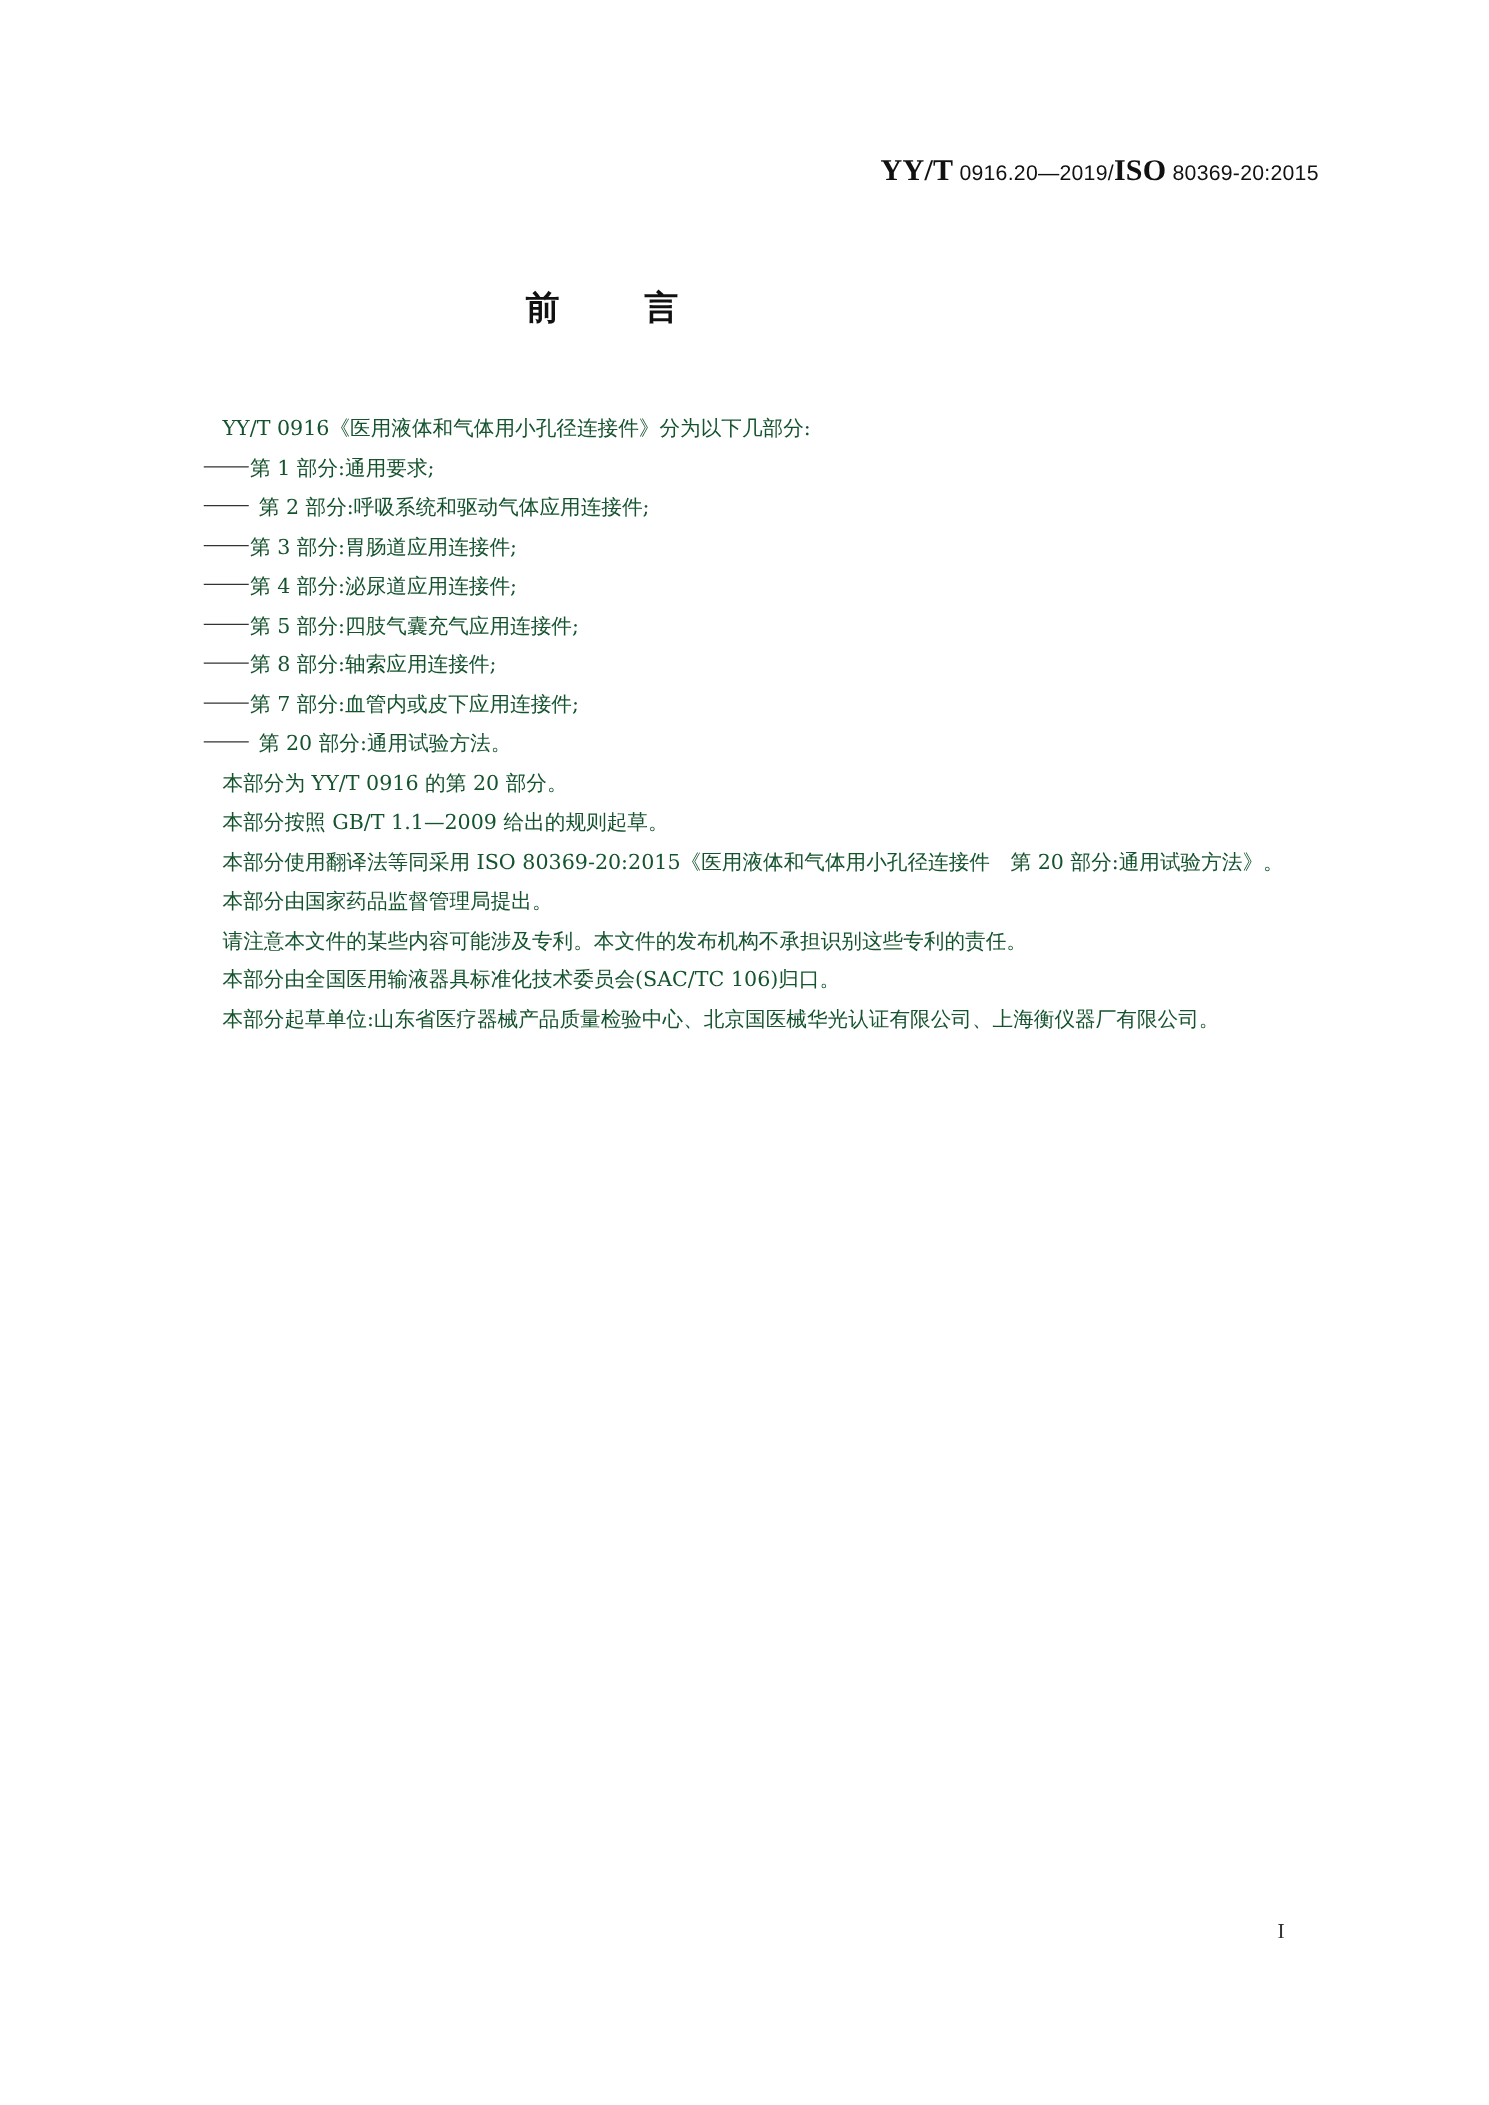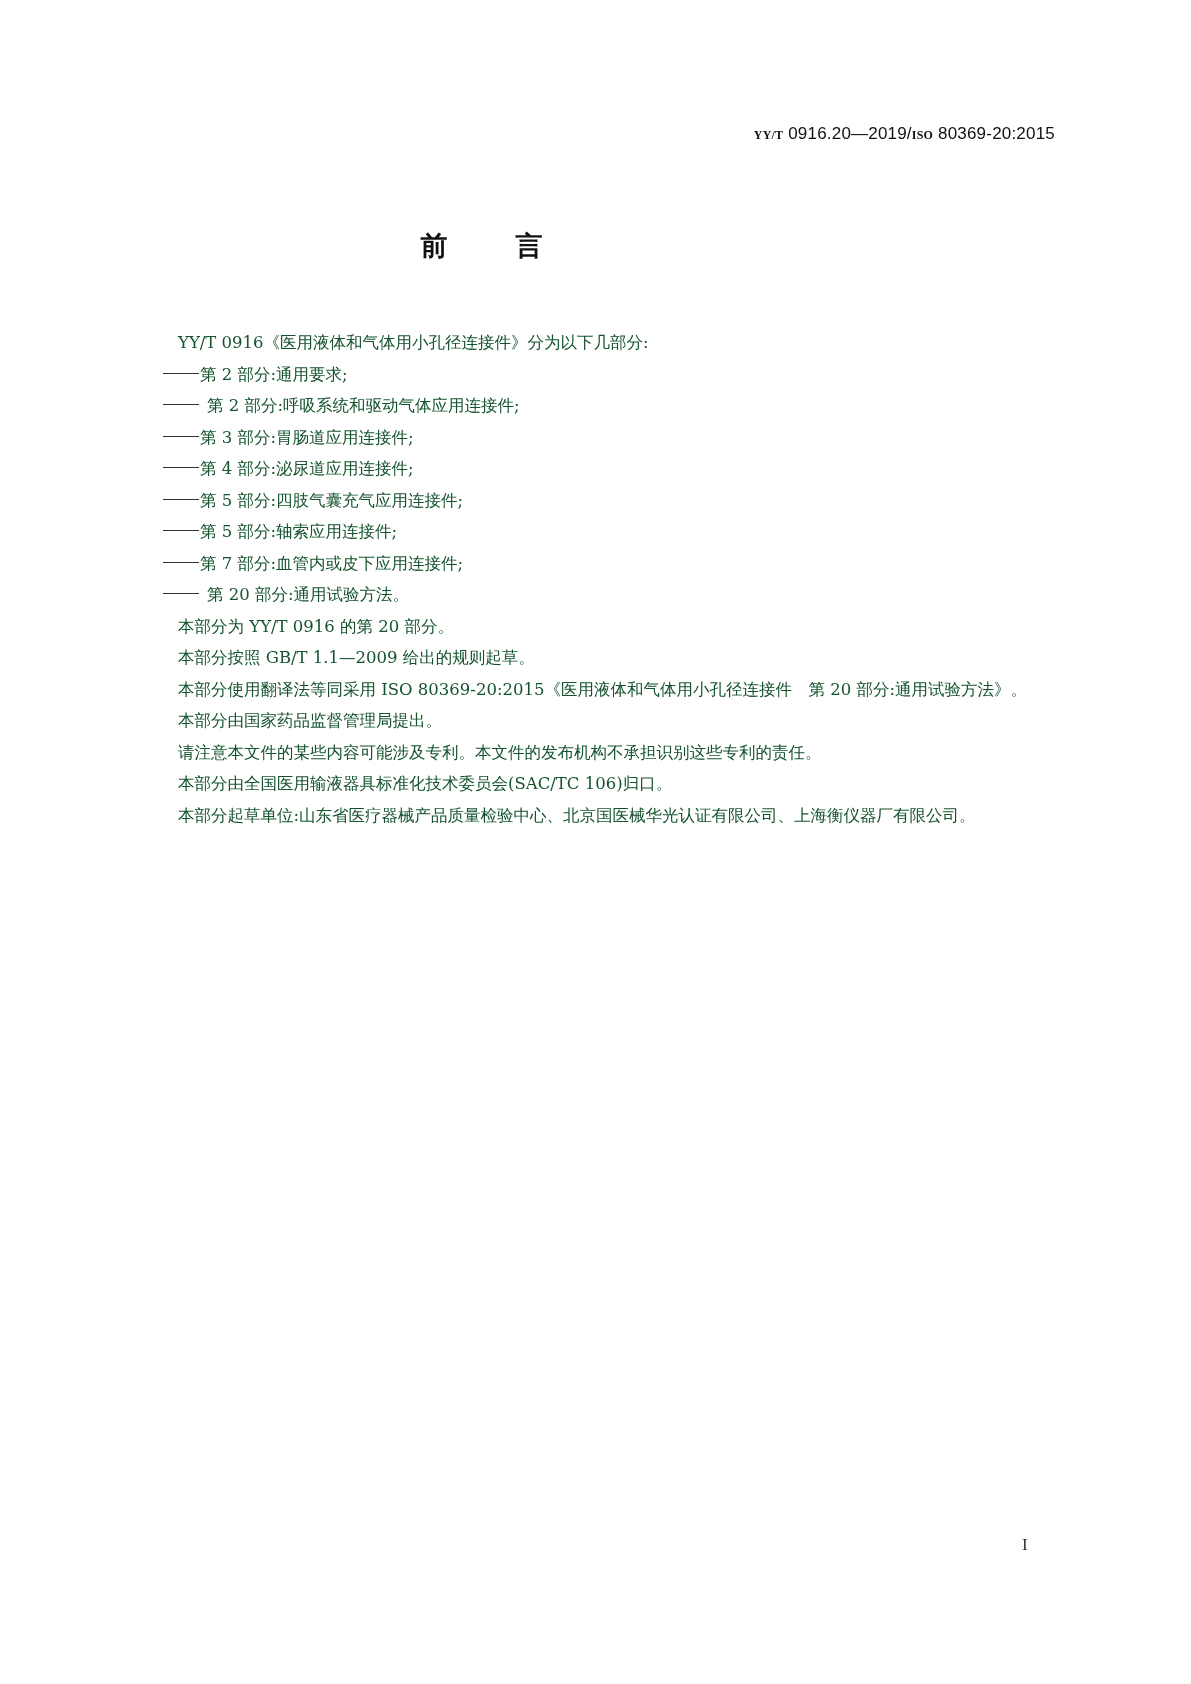--- a/index.html
+++ b/index.html
@@ -21,21 +21,21 @@
       right: 136px;
       font-family: "Liberation Sans", "DejaVu Sans", sans-serif;
       font-size: 17px;
       letter-spacing: 0.2px;
       white-space: nowrap;
       color: #111;
     }
     .header-code .bold {
       font-family: "Liberation Serif", "DejaVu Serif", serif;
       font-weight: bold;
-      font-size: 12px;
+      font-size: 24px;
     }
     .title {
       position: absolute;
       top: 228px;
       left: 0;
       width: 963px;
       text-align: center;
       font-family: "DejaVu Sans", "Liberation Sans", sans-serif;
       font-weight: bold;
       font-size: 27px;
@@ -93,26 +93,26 @@
 </div>
 
 <div class="title">
   <span>前</span><span class="gap"></span><span>言</span>
 </div>
 
 <div class="body-text">
   <p class="para">YY/T 0916《医用液体和气体用小孔径连接件》分为以下几部分:</p>
 
   <div>
-    <p class="dash-item"><span class="dash"></span><span>第 2 部分:通用要求;</span></p>
+    <p class="dash-item"><span class="dash"></span><span>第 1 部分:通用要求;</span></p>
     <p class="dash-item"><span class="dash spaced"></span><span>第 2 部分:呼吸系统和驱动气体应用连接件;</span></p>
     <p class="dash-item"><span class="dash"></span><span>第 3 部分:胃肠道应用连接件;</span></p>
     <p class="dash-item"><span class="dash"></span><span>第 4 部分:泌尿道应用连接件;</span></p>
     <p class="dash-item"><span class="dash"></span><span>第 5 部分:四肢气囊充气应用连接件;</span></p>
-    <p class="dash-item"><span class="dash"></span><span>第 5 部分:轴索应用连接件;</span></p>
+    <p class="dash-item"><span class="dash"></span><span>第 8 部分:轴索应用连接件;</span></p>
     <p class="dash-item"><span class="dash"></span><span>第 7 部分:血管内或皮下应用连接件;</span></p>
     <p class="dash-item"><span class="dash spaced"></span><span>第 20 部分:通用试验方法。</span></p>
   </div>
 
   <p class="para">本部分为 YY/T 0916 的第 20 部分。</p>
   <p class="para">本部分按照 GB/T 1.1—2009 给出的规则起草。</p>
   <p class="para">本部分使用翻译法等同采用 ISO 80369-20:2015《医用液体和气体用小孔径连接件　第 20 部分:通用试验方法》。</p>
   <p class="para">本部分由国家药品监督管理局提出。</p>
   <p class="para">请注意本文件的某些内容可能涉及专利。本文件的发布机构不承担识别这些专利的责任。</p>
   <p class="para">本部分由全国医用输液器具标准化技术委员会(SAC/TC 106)归口。</p>

